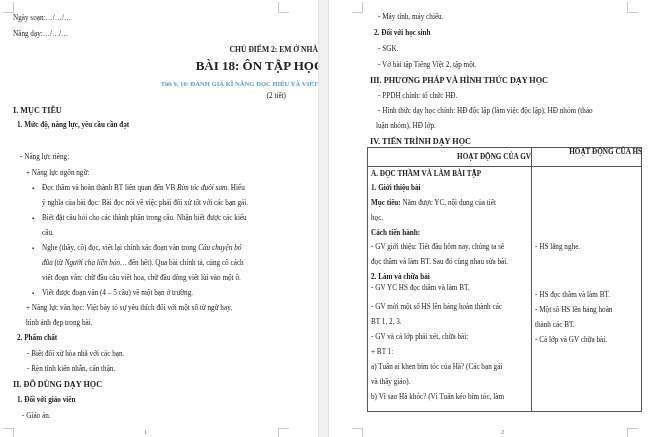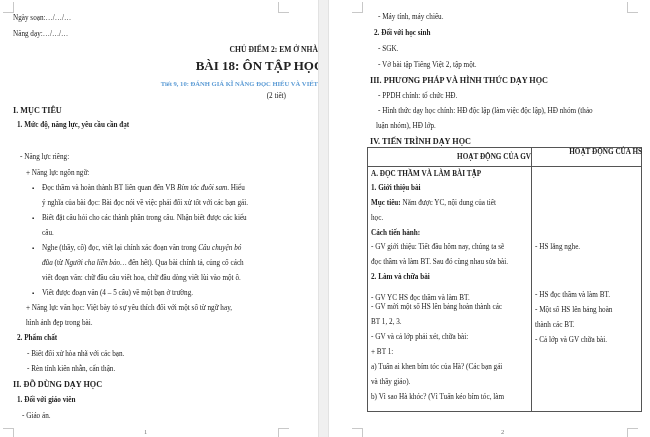--- a/index.html
+++ b/index.html
@@ -106,21 +106,21 @@
   <div class="t b" style="left:42px;top:170px;">A. ĐỌC THẦM VÀ LÀM BÀI TẬP</div>
   <div class="t b" style="left:42px;top:184px;">1. Giới thiệu bài</div>
   <div class="t" style="left:42px;top:199px;">
     <span class="b">Mục tiêu:</span><span> Nắm được YC, nội dung của tiết</span>
   </div>
   <div class="t" style="left:42px;top:214px;">học.</div>
   <div class="t b" style="left:42px;top:229px;">Cách tiến hành:</div>
   <div class="t" style="left:42px;top:243px;">- GV giới thiệu: Tiết đầu hôm nay, chúng ta sẽ</div>
   <div class="t" style="left:42px;top:258px;">đọc thầm và làm BT. Sau đó cùng nhau sửa bài.</div>
   <div class="t b" style="left:42px;top:273px;">2. Làm và chữa bài</div>
-  <div class="t" style="left:42px;top:294px;">- GV YC HS đọc thầm và làm BT.</div>
+  <div class="t" style="left:42px;top:284px;">- GV YC HS đọc thầm và làm BT.</div>
   <div class="t" style="left:42px;top:303px;">- GV mời một số HS lên bảng hoàn thành các</div>
   <div class="t" style="left:42px;top:318px;">BT 1, 2, 3.</div>
   <div class="t" style="left:42px;top:333px;">- GV và cả lớp phải xét, chữa bài:</div>
   <div class="t" style="left:42px;top:348px;">+ BT 1:</div>
   <div class="t" style="left:42px;top:363px;">a) Tuấn ai khen bím tóc của Hà? (Các bạn gái</div>
   <div class="t" style="left:42px;top:378px;">và thầy giáo).</div>
   <div class="t" style="left:42px;top:393px;">b) Vì sao Hà khóc? (Vì Tuấn kéo bím tóc, làm</div>
 
   <div class="t" style="left:206px;top:243px;">- HS lắng nghe.</div>
   <div class="t" style="left:206px;top:291px;">- HS đọc thầm và làm BT.</div>

